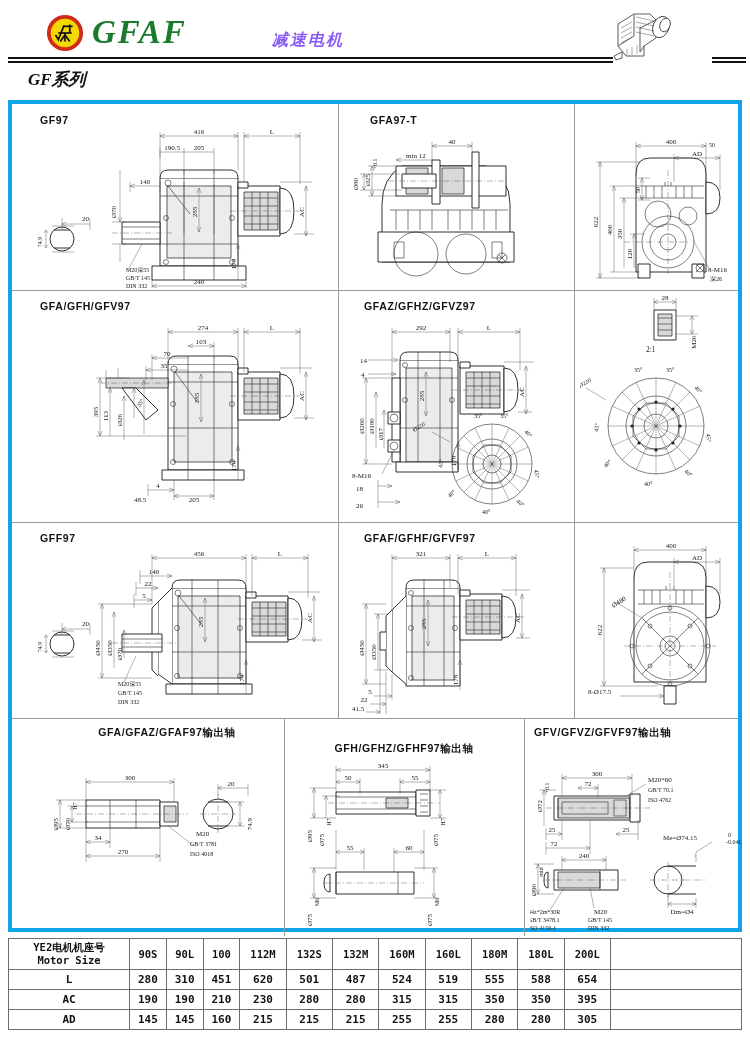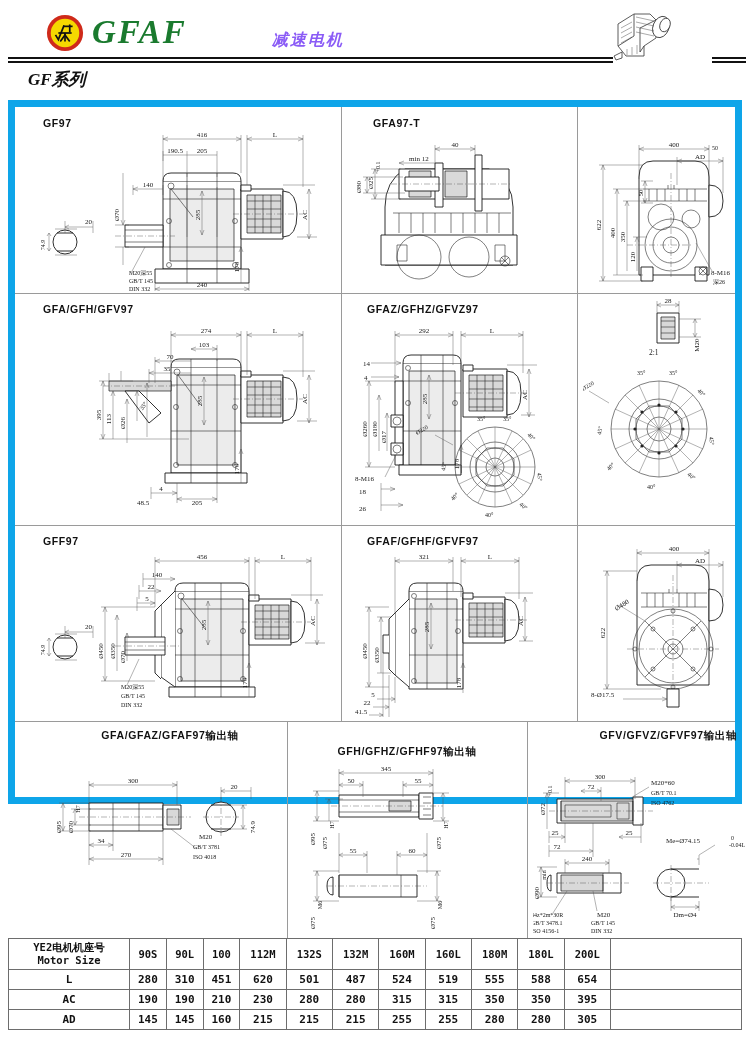--- a/index.html
+++ b/index.html
@@ -27,22 +27,22 @@
   .rule-d{position:absolute;left:712px;top:4px;width:34px;height:2px;background:#111;}
   #series-title{
     position:absolute;left:10px;top:68px;
     font-family:"Liberation Serif", serif;font-style:italic;font-weight:bold;
     font-size:17px;color:#111;margin-left:18px;
   }
   #header-gear{position:absolute;left:604px;top:8px;width:72px;height:56px;}
 
   
   #sheet{
-    position:absolute;left:8px;top:100px;width:734px;height:704px;
-    border:7px solid #0ea5e9;box-sizing:border-box;background:#fff;
+    position:absolute;left:8px;top:100px;width:734px;height:832px;
+    border:4px solid #0ea5e9;box-sizing:border-box;background:#fff;
   }
   .hdiv{position:absolute;left:0;width:100%;height:1px;background:#9a9a9a;}
   .vdiv{position:absolute;width:1px;background:#9a9a9a;}
 
   .panel-title{
     position:absolute;font-size:10.5px;font-weight:bold;color:#111;
     letter-spacing:.6px;white-space:nowrap;
   }
   .panel-title.ctr{text-align:center;}
 
@@ -134,21 +134,21 @@
   <div class="vdiv" style="left:512px;top:614px;height:218px"></div>
 
   <div class="panel-title" style="left:28px;top:10px">GF97</div>
   <div class="panel-title" style="left:358px;top:10px">GFA97-T</div>
   <div class="panel-title" style="left:28px;top:196px">GFA/GFH/GFV97</div>
   <div class="panel-title" style="left:352px;top:196px">GFAZ/GFHZ/GFVZ97</div>
   <div class="panel-title" style="left:28px;top:428px">GFF97</div>
   <div class="panel-title" style="left:352px;top:428px">GFAF/GFHF/GFVF97</div>
   <div class="panel-title ctr" style="left:60px;top:622px;width:190px;text-align:center">GFA/GFAZ/GFAF97输出轴</div>
   <div class="panel-title ctr" style="left:292px;top:638px;width:200px;">GFH/GFHZ/GFHF97输出轴</div>
-  <div class="panel-title ctr" style="left:522px;top:622px;width:200px;text-align:right">GFV/GFVZ/GFVF97输出轴</div>
+  <div class="panel-title ctr" style="left:522px;top:622px;width:200px;text-align:left">GFV/GFVZ/GFVF97输出轴</div>
 
   <svg style="position:absolute;left:4px;top:22px" width="322" height="162" viewBox="0 0 322 162">
 
     <g>
       <circle class="body" cx="46" cy="113" r="12"></circle>
       <path class="body" d="M38 104 h16 M38 122 h16"></path>
       <g class="xthin">
         <path d="M36 100 h22 M36 126 h22"></path>
         <path d="M30 104 v18 M30 104 l2 3 M30 104 l-2 3 M30 122 l2 -3 M30 122 l-2 -3"></path>
         <path d="M46 92 v12 M46 98 h28 M46 98 l4 2 M46 98 l4 -2"></path>

